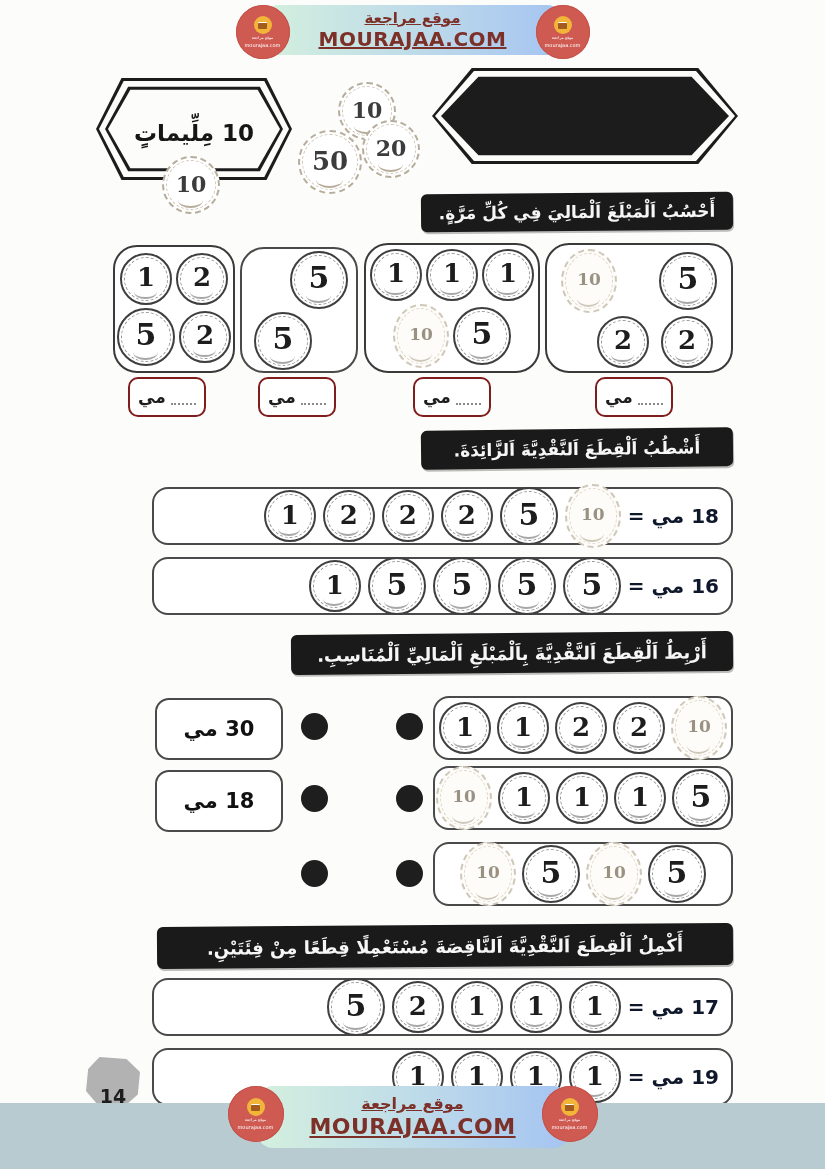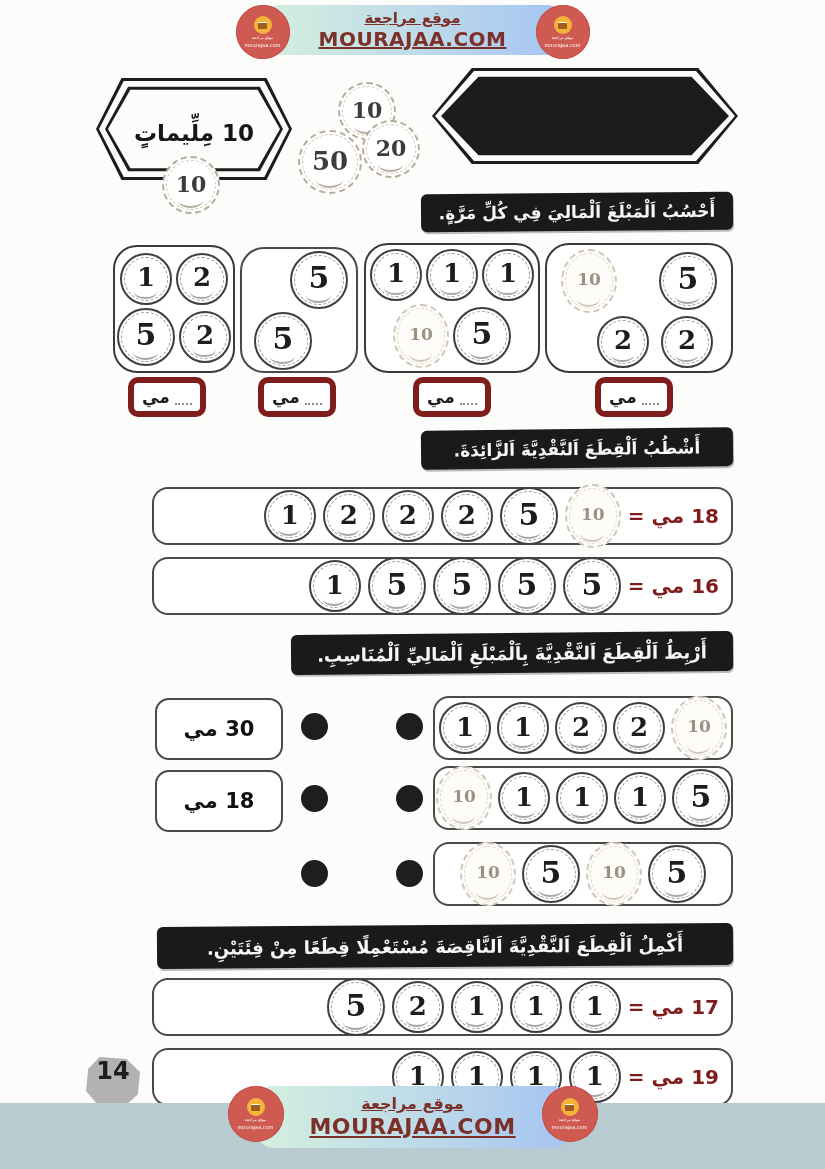--- a/index.html
+++ b/index.html
@@ -94,37 +94,37 @@
   .cb2{left:240px;top:247px;width:118px;height:126px;border-color:#4a4a4a;}
   .cb3{left:364px;top:243px;width:176px;height:130px;}
   .cb4{left:545px;top:243px;width:188px;height:130px;}
   .coin-row{display:flex;align-items:center;justify-content:center;gap:4px;}
   .cb2 .coin-row:nth-child(1){justify-content:flex-end;padding-right:2px;}
   .cb2 .coin-row:nth-child(2){justify-content:flex-start;padding-left:6px;}
   .cb4 .coin-row:nth-child(1){justify-content:space-between;padding:0 8px;}
   .cb4 .coin-row:nth-child(2){justify-content:flex-end;gap:12px;padding-right:12px;}
 
   .ans{
-    position:absolute;width:78px;height:40px;border:6px solid #7f1d1d;border-radius:10px;background:#fff;
+    position:absolute;width:78px;height:40px;border:2px solid #7f1d1d;border-radius:10px;background:#fff;
     display:flex;align-items:center;direction:rtl;padding:4px 8px;box-sizing:border-box;
   }
   .ans .dots{flex:1;border-bottom:2px dotted #8a8a8a;height:14px;margin-left:5px;}
   .ans .unit{font-weight:bold;font-size:17px;color:#1d1d1d;line-height:1;}
   .a1{left:128px;top:377px;} .a2{left:258px;top:377px;} .a3{left:413px;top:377px;} .a4{left:595px;top:377px;}
 
   
   .wide-row{
     position:absolute;left:152px;width:581px;height:58px;border:2.2px solid #4a4a4a;border-radius:16px;background:#fff;
     display:flex;align-items:center;gap:7px;padding:0 10px;box-sizing:border-box;
   }
   .cr1{top:487px;} .cr2{top:557px;}
   .co1{top:978px;} .co2{top:1048px;}
   .row-space{flex:1;height:70%;}
   .coin-strip{display:flex;align-items:center;gap:7px;}
-  .eq-label{direction:rtl;font-weight:bold;font-size:20px;color:#7f1d1d;white-space:nowrap;margin-right:2px;}
+  .eq-label{direction:rtl;font-weight:bold;font-size:20px;color:#0f172a;white-space:nowrap;margin-right:2px;}
 
   
   .amt{
     position:absolute;left:155px;width:124px;height:58px;border:2.2px solid #4a4a4a;border-radius:14px;background:#fff;
     display:flex;align-items:center;justify-content:center;direction:rtl;font-weight:bold;font-size:21px;color:#111;
   }
   .m1{top:698px;} .m2{top:770px;} .m3{top:845px;}
   .dot{position:absolute;width:27px;height:27px;border-radius:50%;background:#1e1e1e;}
   .d1a{left:301px;top:713px;} .d1b{left:396px;top:713px;}
   .d2a{left:301px;top:785px;} .d2b{left:396px;top:785px;}
@@ -132,21 +132,21 @@
   .match-box{
     position:absolute;left:433px;width:300px;height:64px;border:2.2px solid #4a4a4a;border-radius:16px;background:#fff;
     display:flex;align-items:center;justify-content:center;gap:6px;box-sizing:border-box;
   }
   .mb1{top:696px;} .mb2{top:766px;} .mb3{top:842px;}
 
   
   .pagenum{
     position:absolute;left:86px;top:1057px;width:54px;height:50px;background:#b2b2b2;
     clip-path:polygon(25% 0,75% 4%,100% 30%,96% 75%,70% 100%,22% 96%,0 68%,4% 24%);
-    display:flex;align-items:flex-start;justify-content:center;font-size:24px;font-weight:bold;color:#1d1d1d;
+    display:flex;align-items:flex-end;justify-content:center;font-size:19px;font-weight:bold;color:#1d1d1d;
   }
 </style>
 </head>
 <body>
 
 <div class="sheet">
 
   <div class="hexwrap hex-right">
     <div class="hex-layer l1"></div>
     <div class="hex-layer l2"></div>

